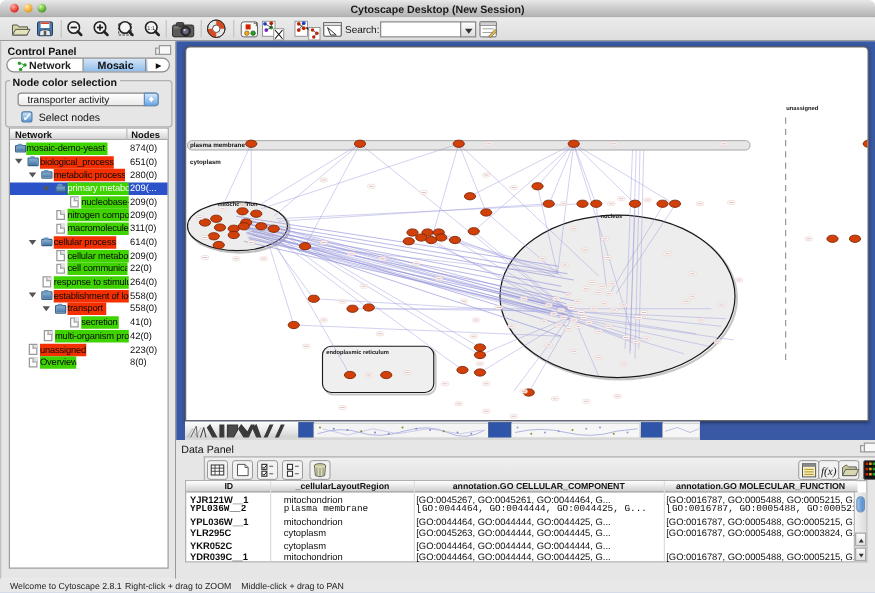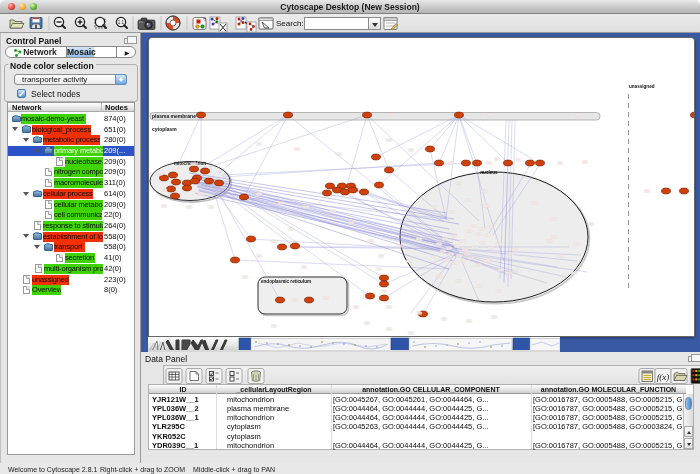--- a/index.html
+++ b/index.html
@@ -16,21 +16,21 @@
 
 
 #toolbar { left:0; top:14px; width:700px; height:19px;
   background:linear-gradient(#ebebeb,#dedede); border-bottom:1px solid #9a9a9a; }
 
 
 #cpanel { left:0; top:33px; width:141px; height:430px; background:#e6e6e6; border-right:1px solid #9a9a9a; border-left:1px solid #c0c0c0;}
 #cpanel-title { position:absolute; left:5px; top:3px; font-size:8.5px; font-weight:bold; color:#111; }
 #tabbar { position:absolute; left:4px; top:13px; width:131px; height:12px; background:#fff; border:1px solid #8a8a8a; border-radius:6px; overflow:hidden; }
 #tab-network { position:absolute; left:0; top:0; width:60px; height:12px; font-size:8.5px; font-weight:bold; color:#222; text-align:center; line-height:11px; }
-#tab-mosaic { position:absolute; left:60px; top:0; width:28px; height:12px; background:linear-gradient(#d3e5f8,#85b5e8); font-size:8.5px; font-weight:bold; color:#111; text-align:center; line-height:11px; border-left:1px solid #8a8a8a; }
+#tab-mosaic { position:absolute; left:60px; top:0; width:52px; height:12px; background:linear-gradient(#d3e5f8,#85b5e8); font-size:8.5px; font-weight:bold; color:#111; text-align:center; line-height:11px; border-left:1px solid #8a8a8a; }
 #tab-arrow { position:absolute; left:110px; top:0; width:21px; height:12px; border-left:1px solid #8a8a8a; text-align:center; font-size:6px; line-height:12px; color:#111; }
 #tabicon { position:absolute; left:8px; top:2px; width:8px; height:8px; }
 
 #groupbox { position:absolute; left:3px; top:31px; width:134px; height:38px; border:1px solid #b0b0b0; border-radius:3px; }
 #grouplabel { position:absolute; left:7px; top:28px; background:#e6e6e6; font-size:8.5px; font-weight:bold; padding:0 2px; color:#111; }
 #combo { position:absolute; left:13px; top:41px; width:113px; height:11px; background:linear-gradient(#ffffff,#eaeaea); border:1px solid #8a8a8a; border-radius:3px; font-size:8px; color:#111; padding-left:7px; line-height:9px; }
 #combo .spin { position:absolute; right:-1px; top:-1px; width:12px; height:11px; border-radius:0 3px 3px 0; background:linear-gradient(#d5e8fb,#6aa6e4); border:1px solid #6090c0; }
 #combo .spin:before { content:""; position:absolute; left:3px; top:2px; width:0; height:0; border-left:2.5px solid transparent; border-right:2.5px solid transparent; border-bottom:3px solid #fff; }
 #combo .spin:after { content:""; position:absolute; left:3px; bottom:2px; width:0; height:0; border-left:2.5px solid transparent; border-right:2.5px solid transparent; border-top:3px solid #fff; }
 #checkbox { position:absolute; left:16px; top:56px; width:9px; height:9px; background:linear-gradient(#cfe6fa,#5494d8); border:1px solid #4878a8; border-radius:2px; color:#fff; font-size:9px; line-height:8px; text-align:center; font-weight:bold;}
@@ -797,41 +797,42 @@
       <div style="left:182px; width:200px;">annotation.GO CELLULAR_COMPONENT</div>
       <div style="left:382px; width:155px;">annotation.GO MOLECULAR_FUNCTION</div>
     </div>
     <div id="drows">
         <div class="drow" style="top:9.5px;">
           <div class="c1">YJR121W__1</div>
           <div class="c2">mitochondrion</div>
           <div class="c3">[GO:0045267, GO:0045261, GO:0044464, G...</div>
           <div class="c4">[GO:0016787, GO:0005488, GO:0005215, G...</div>
         </div>
-        <div class="drow" style="top:18.8px;">
+        <div class="drow" style="top:18.8px;font-family:Liberation Mono, monospace;">
           <div class="c1">YPL036W__2</div>
           <div class="c2">plasma membrane</div>
           <div class="c3">[GO:0044464, GO:0044444, GO:0044425, G...</div>
           <div class="c4">[GO:0016787, GO:0005488, GO:0005215, G...</div>
         </div>
         <div class="drow" style="top:28.1px;">
           <div class="c1">YPL036W__1</div>
           <div class="c2">mitochondrion</div>
           <div class="c3">[GO:0044464, GO:0044444, GO:0044425, G...</div>
           <div class="c4">[GO:0016787, GO:0005488, GO:0005215, G...</div>
         </div>
         <div class="drow" style="top:37.400000000000006px;">
           <div class="c1">YLR295C</div>
           <div class="c2">cytoplasm</div>
           <div class="c3">[GO:0045263, GO:0044444, GO:0044445, G...</div>
           <div class="c4">[GO:0016787, GO:0005488, GO:0003824, G...</div>
         </div>
         <div class="drow" style="top:46.7px;">
           <div class="c1">YKR052C</div>
           <div class="c2">cytoplasm</div>
+          <div class="c3">[GO:0044464, GO:0044444, GO:0044444, G...</div>
         </div>
         <div class="drow" style="top:56px;">
           <div class="c1">YDR039C__1</div>
           <div class="c2">mitochondrion</div>
           <div class="c3">[GO:0044464, GO:0044444, GO:0044425, G...</div>
           <div class="c4">[GO:0016787, GO:0005488, GO:0005215, G...</div>
         </div>
       </div>
     <div class="colline" style="left:67px; top:0;"></div>
     <div class="colline" style="left:182px; top:0;"></div>

